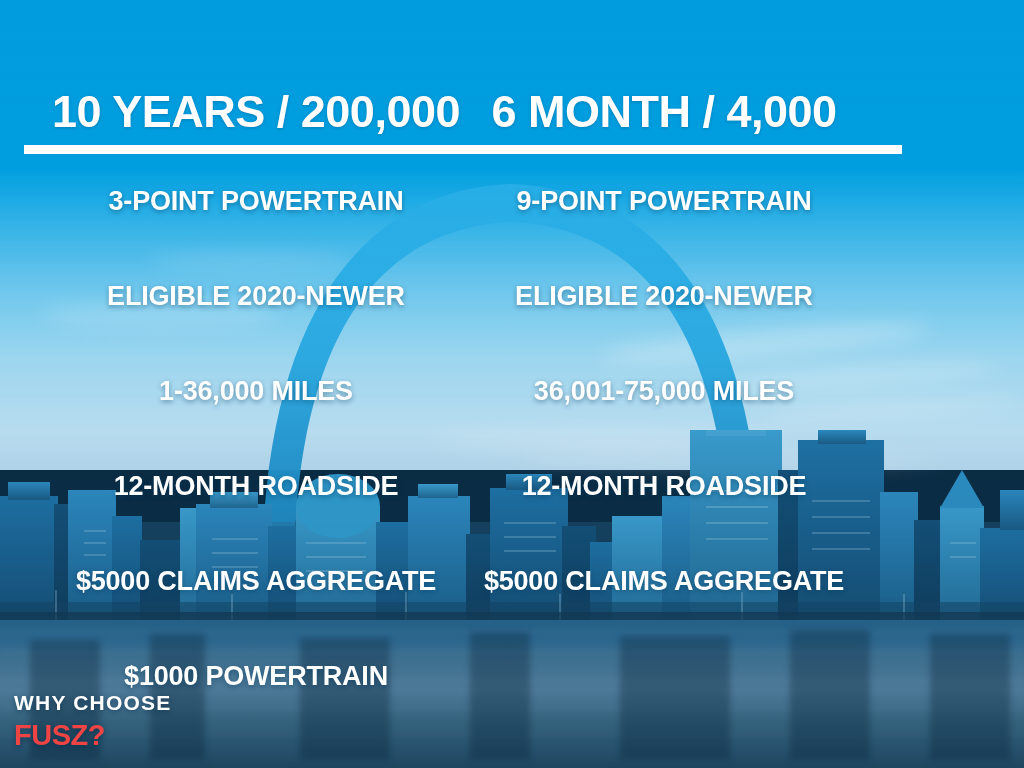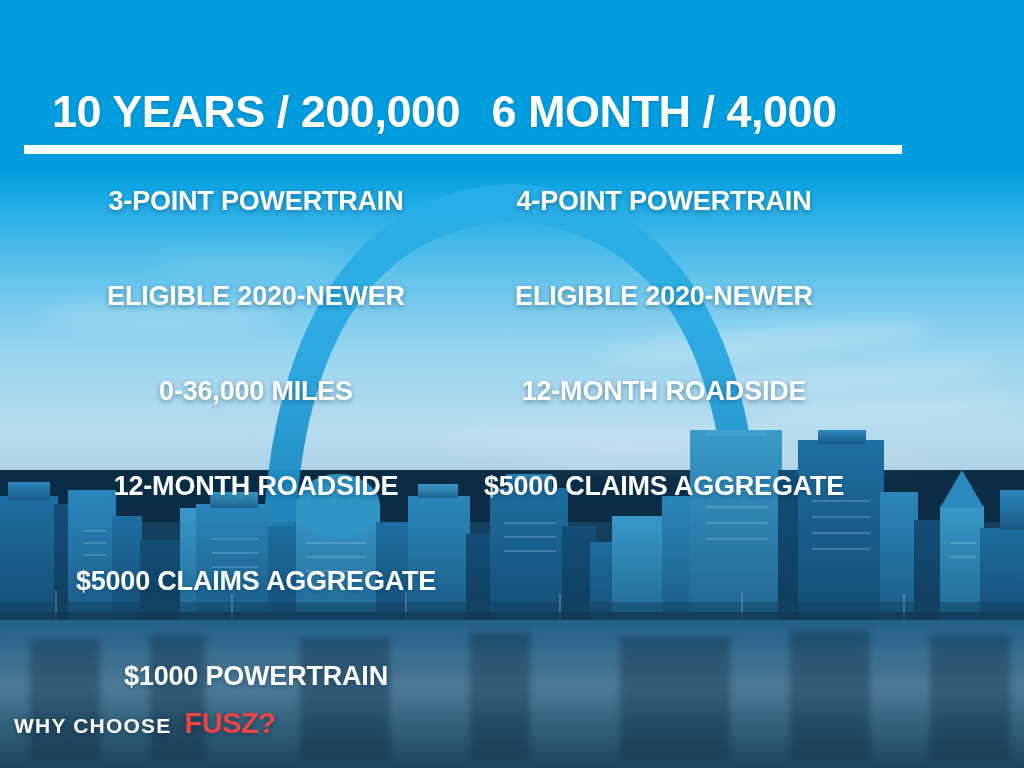--- a/index.html
+++ b/index.html
@@ -152,25 +152,26 @@
     font-size:27px;
     line-height:30px;
     letter-spacing:-0.2px;
     white-space:nowrap;
     text-shadow:0 2px 5px rgba(0,55,90,.45);
   }
 
   
   .brand {
     position:absolute;
-    left:14px; bottom:28px;
+    left:14px; bottom:16px;
     display:flex;
     align-items:baseline;
-    gap:13px;
+    gap:4px;
     text-shadow:0 2px 5px rgba(0,40,70,.55);
+    flex-direction:column;
   }
   .brand-why {
     color:#ffffff;
     font-weight:bold;
     font-size:21px;
     letter-spacing:1.2px;
   }
   .brand-name {
     color:#ef4444;
     font-weight:bold;
@@ -343,45 +344,48 @@
           <div class="rule"></div>
         </div>
         <div class="rows">
           <div class="row">
             <span class="row-text">3-POINT POWERTRAIN</span>
           </div>
           <div class="row">
             <span class="row-text">ELIGIBLE 2020-NEWER</span>
           </div>
           <div class="row">
-            <span class="row-text">0-36,000 MILES</span>
+            <span class="row-text">1-36,000 MILES</span>
           </div>
           <div class="row">
             <span class="row-text">12-MONTH ROADSIDE</span>
           </div>
           <div class="row">
             <span class="row-text">$5000 CLAIMS AGGREGATE</span>
           </div>
           <div class="row">
             <span class="row-text">$1000 POWERTRAIN</span>
           </div>
         </div>
       </div>
 
       <div class="col right">
         <div class="col-header">
           <div class="col-title">6 MONTH / 4,000</div>
           <div class="rule"></div>
         </div>
         <div class="rows">
           <div class="row">
-            <span class="row-text">4-POINT POWERTRAIN</span>
+            <span class="row-text">9-POINT POWERTRAIN</span>
           </div>
           <div class="row">
             <span class="row-text">ELIGIBLE 2020-NEWER</span>
+          </div>
+          <div class="row">
+            <span class="row-text">36,001-75,000 MILES</span>
           </div>
           <div class="row">
             <span class="row-text">12-MONTH ROADSIDE</span>
           </div>
           <div class="row">
             <span class="row-text">$5000 CLAIMS AGGREGATE</span>
           </div>
         </div>
       </div>
 

